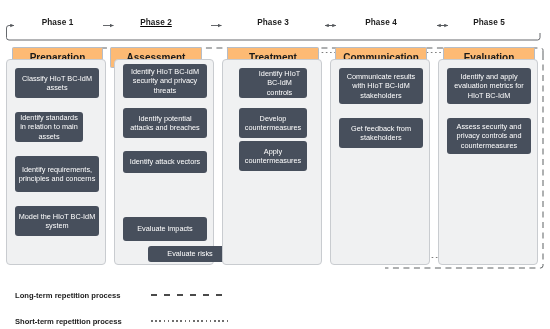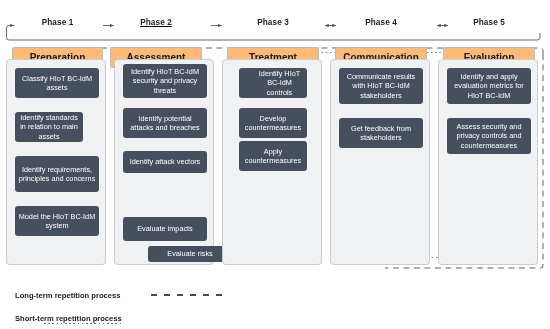--- a/index.html
+++ b/index.html
@@ -165,19 +165,19 @@
   <div class="phase-body" style="left:438px;top:59px;width:100px;height:206px;">
     <div class="node" style="left:8px;top:58px;width:84px;height:36px;">Assess security and privacy controls and countermeasures</div>
     <div class="node" style="left:8px;top:8px;width:84px;height:36px;">Identify and apply evaluation metrics for HIoT BC-IdM</div>
   </div>
 
   <div class="legend">
     <div class="legend-row" style="top:6px;">
       <span class="legend-label">Long-term repetition process</span>
       <span class="legend-line dashed"></span>
     </div>
-    <div class="legend-row" style="top:32px;flex-direction:column;">
+    <div class="legend-row" style="top:32px;">
       <span class="legend-label">Short-term repetition process</span>
       <span class="legend-line dotted"></span>
     </div>
   </div>
 
 </div>
 
 </body></html>

